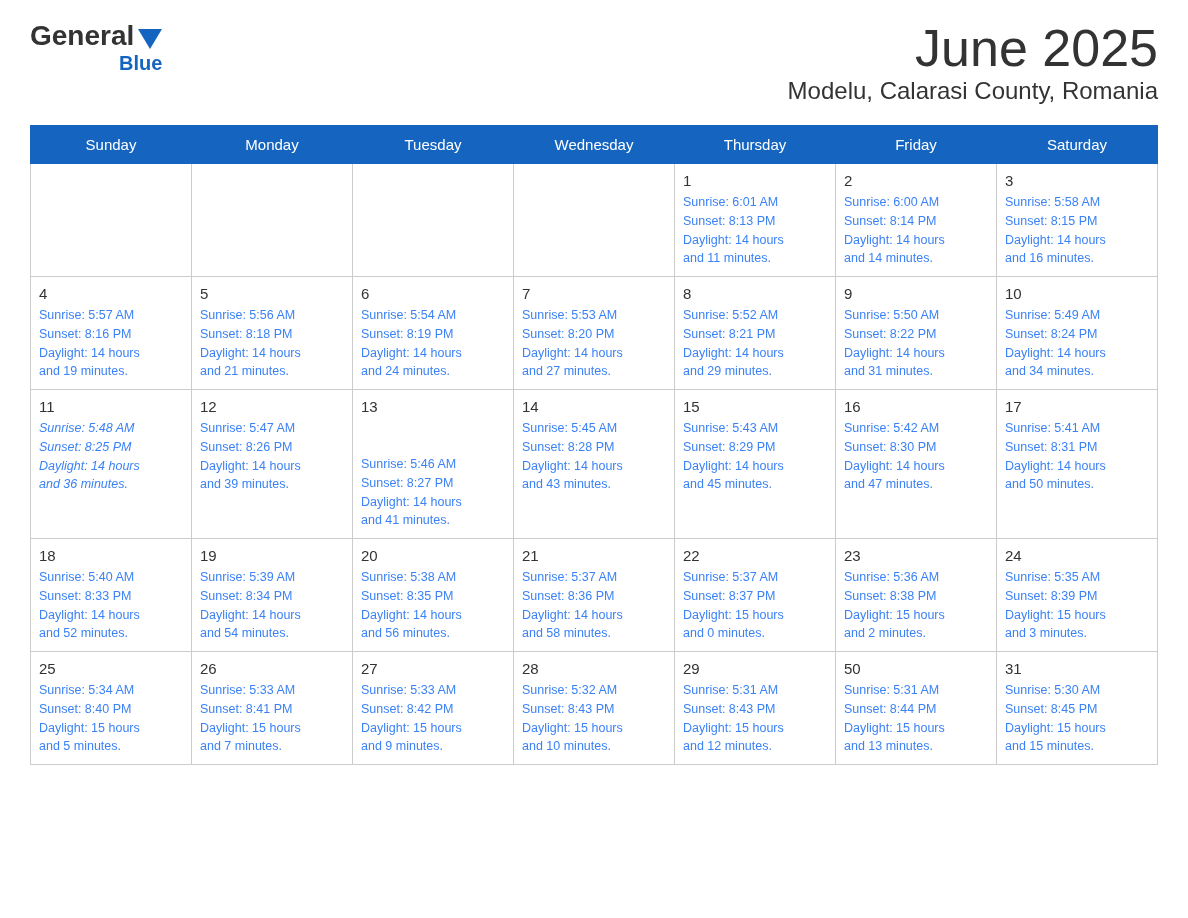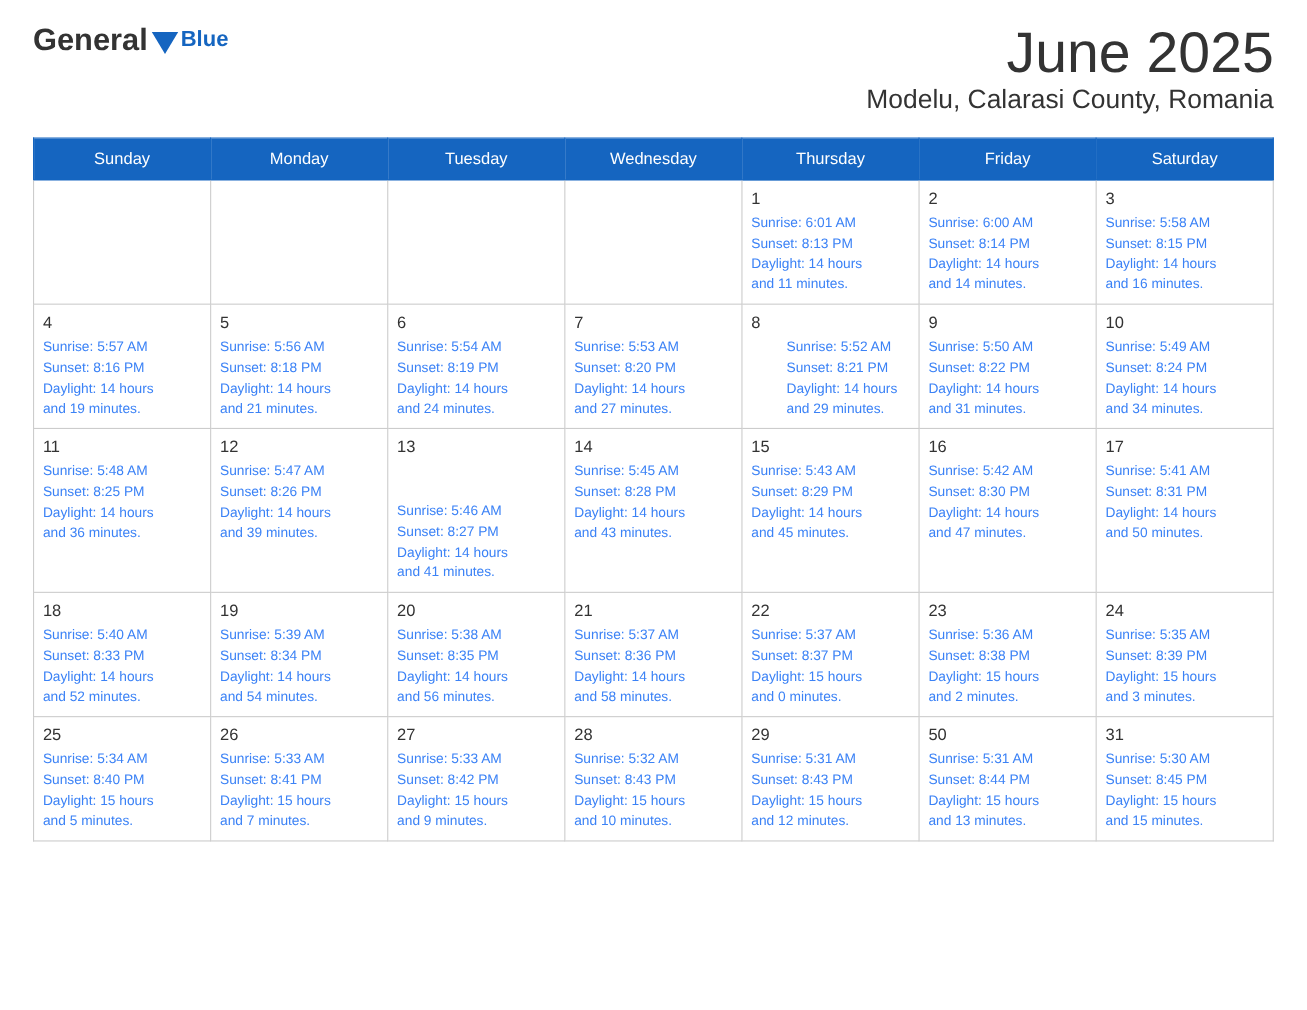--- a/index.html
+++ b/index.html
@@ -11,22 +11,22 @@
       min-height: 918px;
     }
     .header {
       display: flex;
       justify-content: space-between;
       align-items: flex-start;
       margin-bottom: 20px;
     }
     .logo {
       display: flex;
-      flex-direction: row;
-      align-items: center;
+      flex-direction: column;
+      align-items: flex-end;
     }
     .logo-top {
       display: flex;
       align-items: center;
     }
     .logo-general {
       font-size: 28px;
       font-weight: bold;
       color: #333;
     }
@@ -180,21 +180,21 @@
         </td>
         <td>
           <span class="day-number">7</span>
           <div class="day-info" style="white-space: pre-line;">Sunrise: 5:53 AM
 Sunset: 8:20 PM
 Daylight: 14 hours
 and 27 minutes.</div>
         </td>
         <td>
           <span class="day-number">8</span>
-          <div class="day-info" style="white-space: pre-line; margin-left: 32px;">Sunrise: 5:52 AM
+          <div class="day-info" style="white-space: pre-line;">Sunrise: 5:52 AM
 Sunset: 8:21 PM
 Daylight: 14 hours
 and 29 minutes.</div>
         </td>
         <td>
           <span class="day-number">9</span>
           <div class="day-info" style="white-space: pre-line;">Sunrise: 5:50 AM
 Sunset: 8:22 PM
 Daylight: 14 hours
 and 31 minutes.</div>
@@ -203,21 +203,21 @@
           <span class="day-number">10</span>
           <div class="day-info" style="white-space: pre-line;">Sunrise: 5:49 AM
 Sunset: 8:24 PM
 Daylight: 14 hours
 and 34 minutes.</div>
         </td>
       </tr>
       <tr>
         <td>
           <span class="day-number">11</span>
-          <div class="day-info" style="white-space: pre-line;">Sunrise: 5:48 AM
+          <div class="day-info" style="white-space: pre-line; font-style: italic;">Sunrise: 5:48 AM
 Sunset: 8:25 PM
 Daylight: 14 hours
 and 36 minutes.</div>
         </td>
         <td>
           <span class="day-number">12</span>
           <div class="day-info" style="white-space: pre-line;">Sunrise: 5:47 AM
 Sunset: 8:26 PM
 Daylight: 14 hours
 and 39 minutes.</div>

